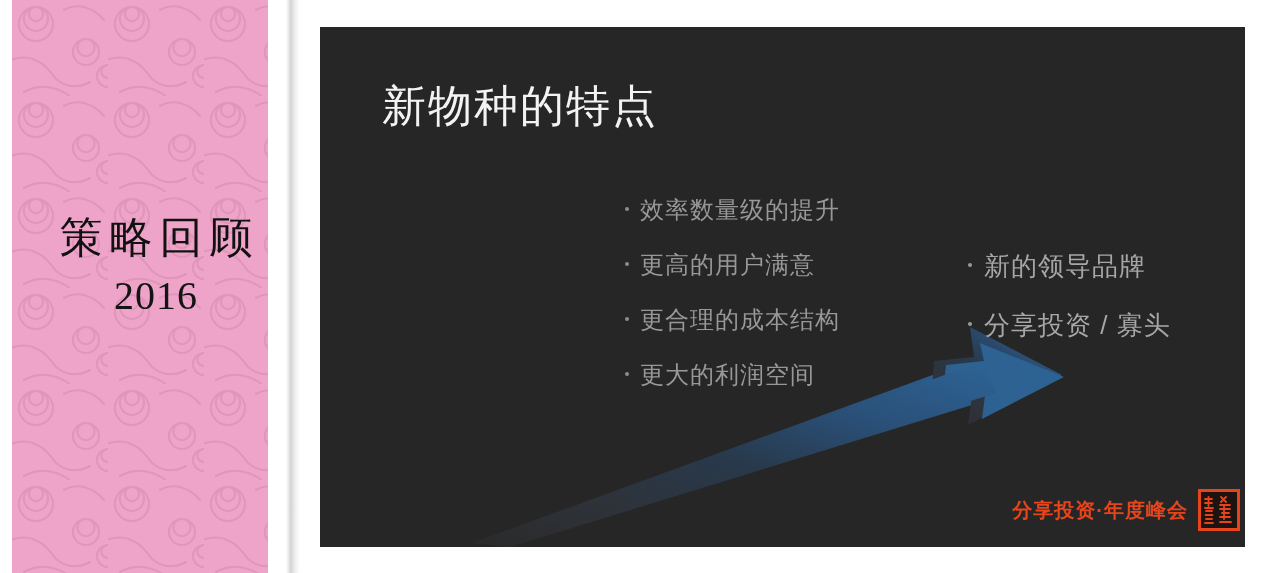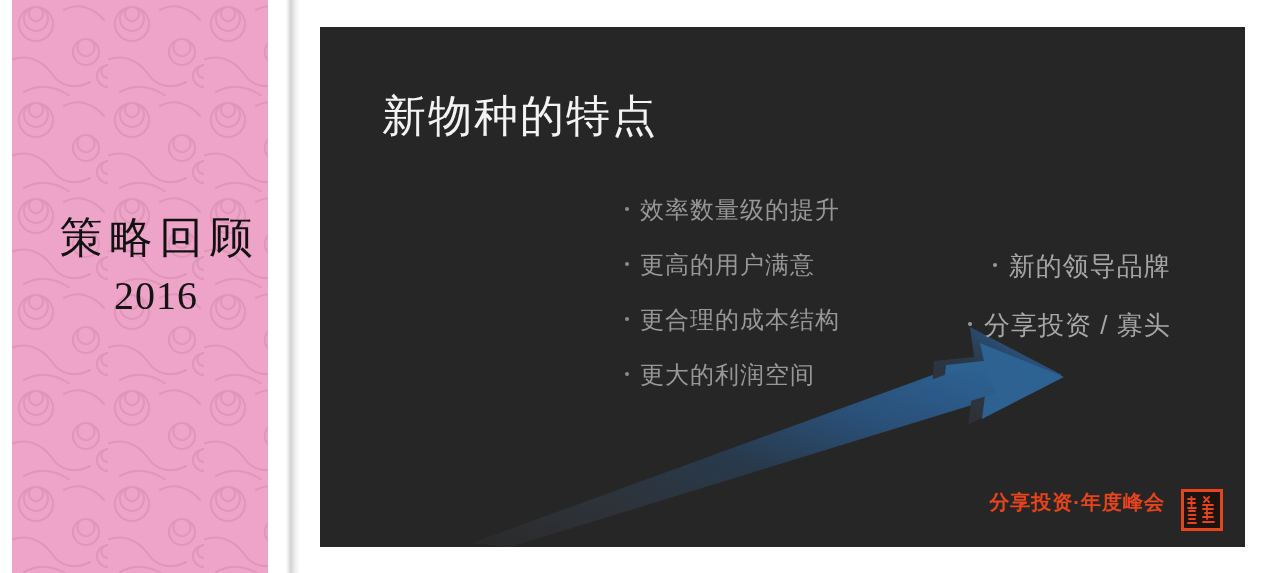--- a/index.html
+++ b/index.html
@@ -101,21 +101,20 @@
   #slide-title {
     position: absolute;
     left: 62px;
     top: 50px;
     font-size: 44px;
     line-height: 58px;
     letter-spacing: 2px;
     color: #f3f3f3;
     font-weight: 500;
     white-space: nowrap;
-    margin-top: 10px;
   }
 
   .bullet-col {
     position: absolute;
   }
 
   #col-primary   { left: 58px;  top: 163px; }
   #col-secondary { left: 305px; top: 167px; text-align: right; }
   #col-tertiary  { left: 648px; top: 222px; }
 
@@ -155,41 +154,42 @@
     transform: translateY(-7px);
   }
   #col-secondary .bullet-label {
     font-size: 24px;
     font-weight: normal;
     letter-spacing: 1px;
     color: #989898;
   }
 
   
-  #col-tertiary .bullet-row { height: 59px; justify-content: flex-end; }
+  #col-tertiary .bullet-row { height: 59px; }
   #col-tertiary .bullet-dot {
     width: 4px; height: 4px;
     background: #9a9a9a;
     margin-right: 12px;
     transform: translateY(-8px);
   }
   #col-tertiary .bullet-label {
     font-size: 26px;
     font-weight: normal;
     letter-spacing: 1px;
     color: #a6a6a6;
   }
 
   
   #brand-footer {
     position: absolute;
-    right: 22px;
+    right: 5px;
     bottom: 16px;
     display: flex;
-    gap: 16px;
+    align-items: center;
+    gap: 10px;
   }
 
   #brand-text {
     font-size: 20px;
     font-weight: bold;
     letter-spacing: 1px;
     color: #e8441c;
     white-space: nowrap;
   }
 

